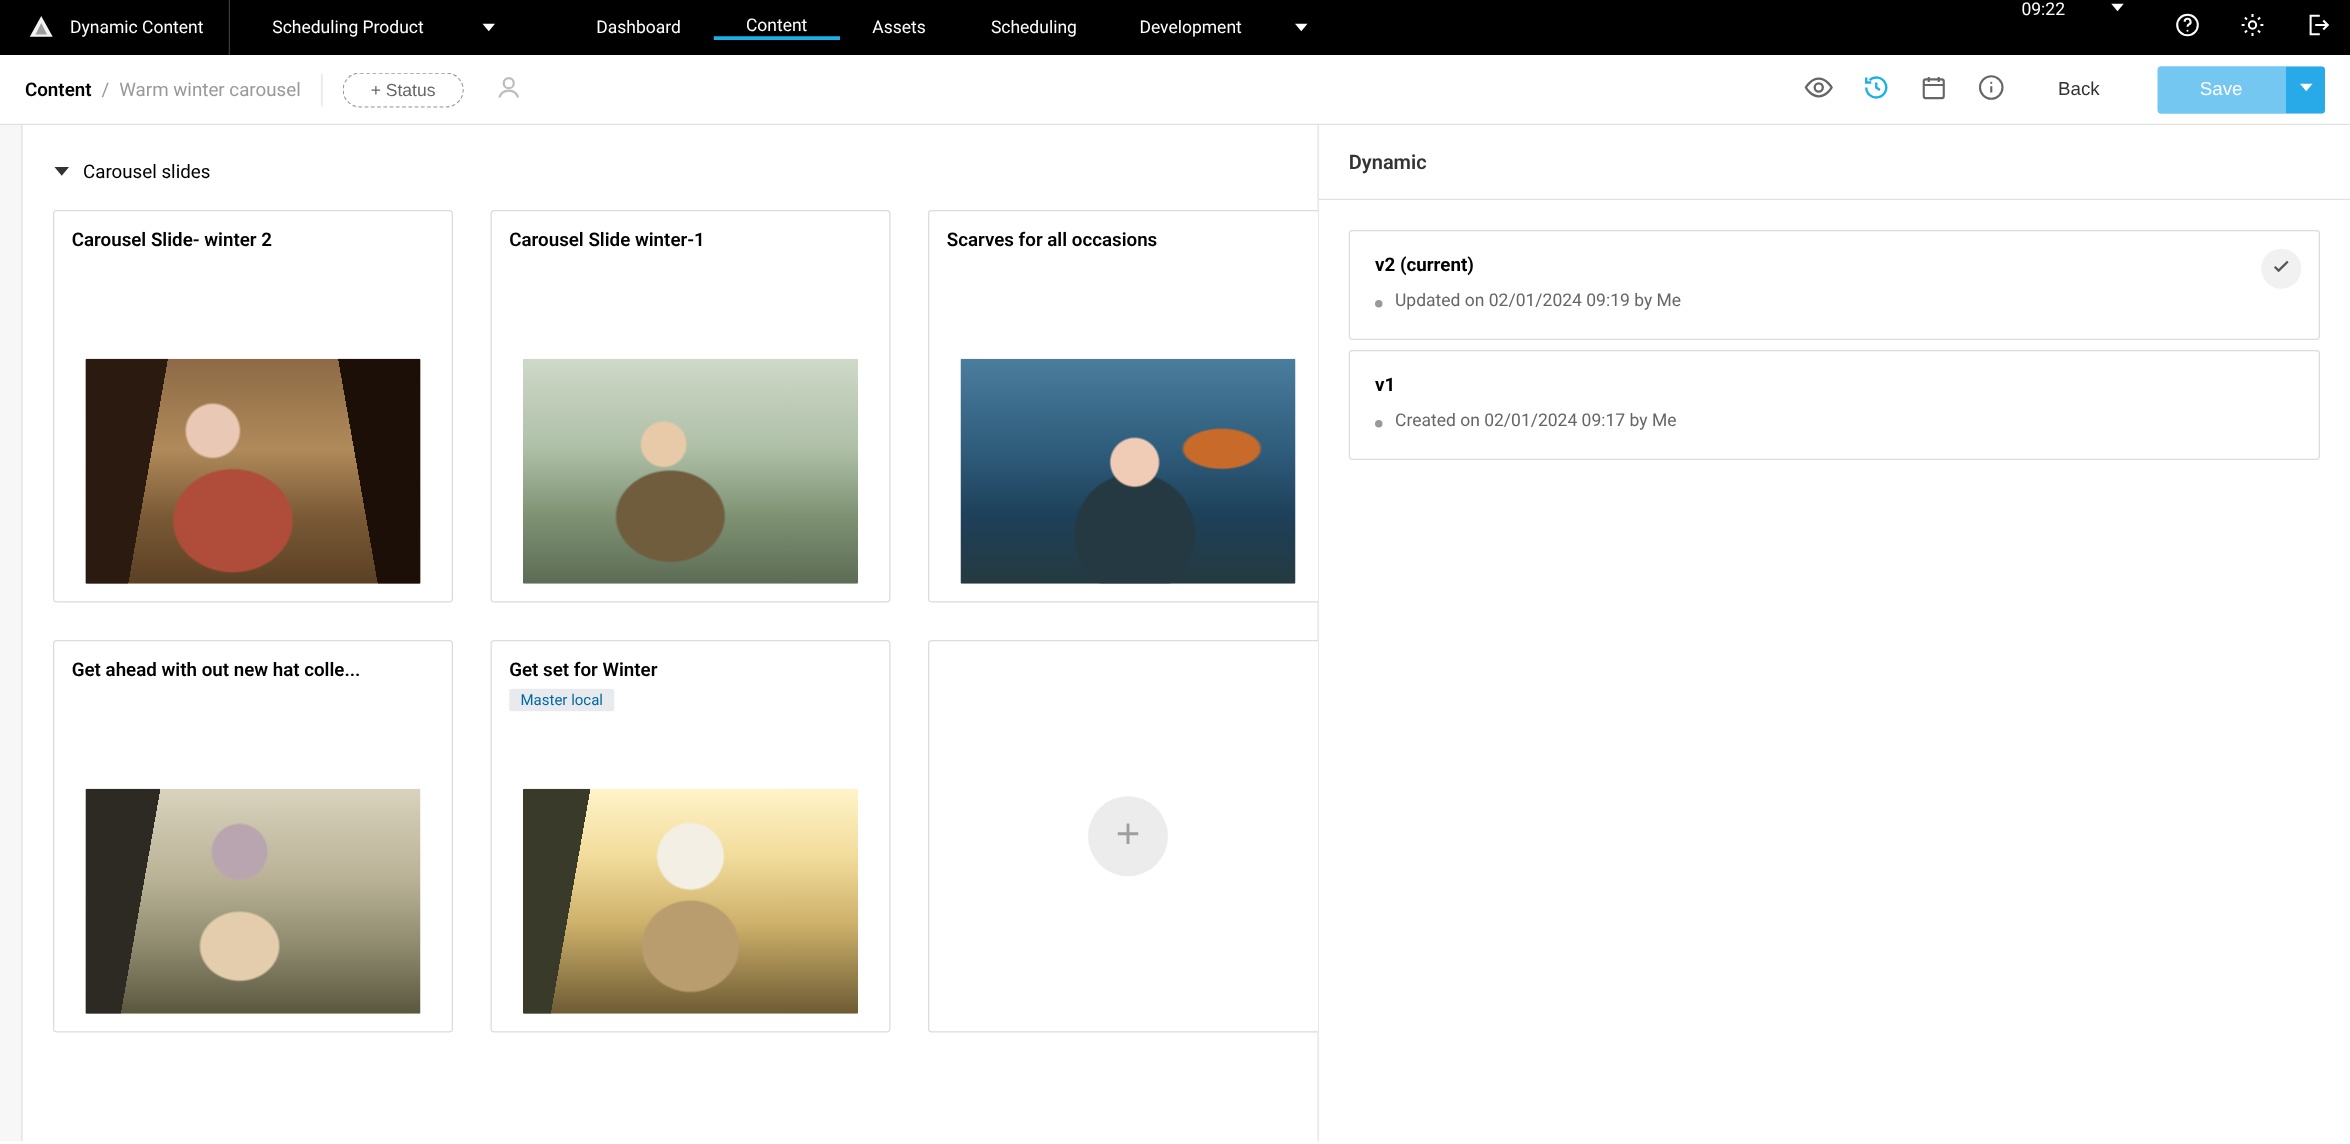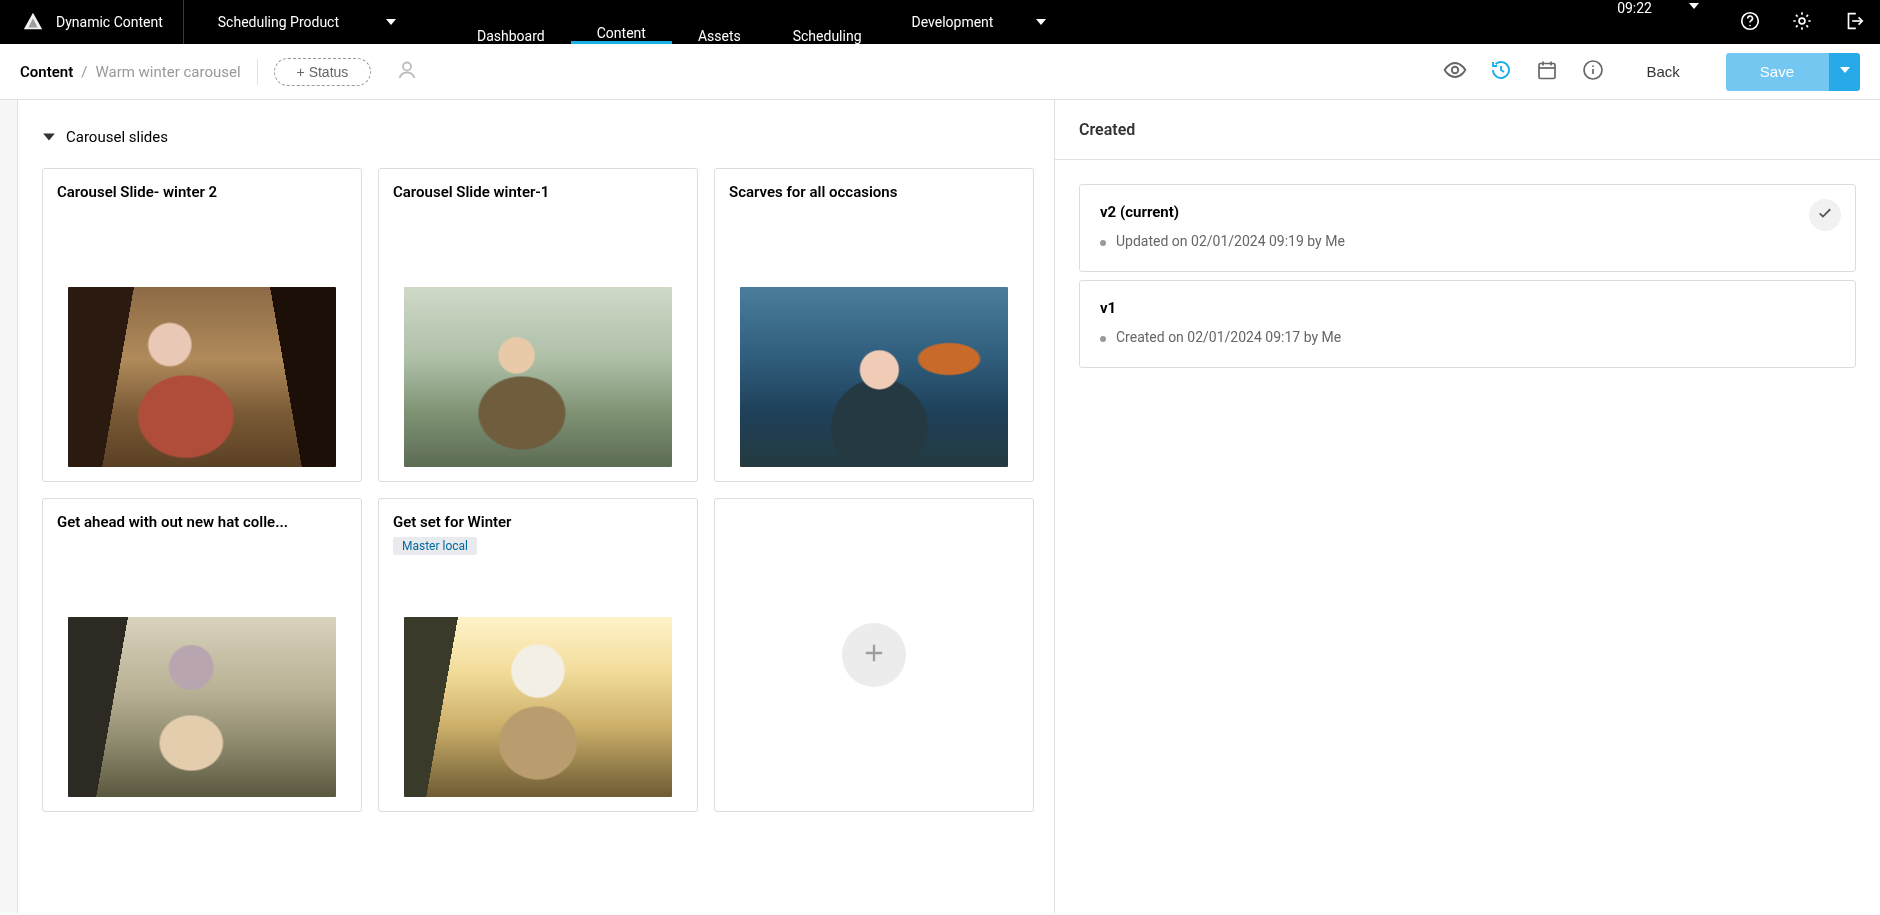--- a/index.html
+++ b/index.html
@@ -16,21 +16,21 @@
     --hover:#f2f2f2;
   }
   html,body{margin:0;padding:0;width:1880px;height:915px;font-family:-apple-system,BlinkMacSystemFont,"Segoe UI",Roboto,Arial,sans-serif;color:var(--text);background:#fff;overflow:hidden}
   *{box-sizing:border-box}
 
   .topbar{height:44px;background:var(--header-bg);color:var(--header-fg);display:flex;align-items:stretch;font-size:14px;}
   .logo-wrap{display:flex;align-items:center;padding:0 20px 0 22px;border-right:1px solid #3a3a3a}
   .logo-icon{margin-right:12px;display:flex;align-items:center}
   .hub-sel{display:flex;align-items:center;padding:0 34px;cursor:pointer}
   .hub-sel .caret{margin-left:46px}
-  .main-nav{display:flex;align-items:flex-end;padding-left:20px}
+  .main-nav{display:flex;align-items:center;padding-left:20px}
   .nav-item{display:flex;align-items:center;padding:0 26px;cursor:pointer}
   .nav-item.active{border-bottom:3px solid var(--accent)}
   .env-sel{display:flex;align-items:center;padding:0 24px;cursor:pointer}
   .env-sel .caret{margin-left:42px}
   .topbar-spacer{flex:1}
   .time-sel{display:flex;align-items:flex-start;padding:0 24px;cursor:pointer}
   .time-sel .caret{margin-left:36px}
   .top-icon{width:52px;display:flex;align-items:center;justify-content:center;cursor:pointer}
 
   .subbar{height:56px;display:flex;align-items:center;padding:0 20px;border-bottom:1px solid var(--border)}
@@ -45,21 +45,21 @@
   .sub-icon{width:46px;display:flex;align-items:center;justify-content:center;cursor:pointer}
   .back-btn{margin-left:24px;border:none;background:transparent;font-size:15px;color:var(--text);cursor:pointer}
   .save-btn{margin-left:40px;height:38px;padding:0 34px;border:none;background:var(--accent-dark);color:#fff;font-size:15px;border-radius:3px 0 0 3px;cursor:pointer;opacity:.55}
   .save-drop{height:38px;width:32px;border:none;background:var(--accent-dark);color:#fff;border-left:1px solid rgba(255,255,255,.35);border-radius:0 3px 3px 0;cursor:pointer;opacity:.85;display:flex;align-items:center;justify-content:center}
 
   .workspace{display:flex;height:calc(100% - 102px)}
   .left-gutter{width:18px;background:#f7f7f7;border-right:1px solid var(--border)}
   .editor{flex:1;padding:28px 24px;overflow:auto}
   .section-header{display:flex;align-items:center;font-size:15px;color:#000;margin-bottom:22px;cursor:pointer}
   .section-header .chev{margin-right:10px;display:flex}
-  .card-grid{display:grid;grid-template-columns:repeat(3,320px);grid-auto-rows:314px;gap:16px}
+  .card-grid{display:grid;grid-template-columns:repeat(3,320px);grid-auto-rows:314px;gap:30px}
   .card{border:1px solid var(--panel-border);border-radius:3px;padding:14px 14px 14px 14px;display:flex;flex-direction:column;cursor:pointer;background:#fff}
   .card-title{font-size:15px;font-weight:600;color:#000;white-space:nowrap;overflow:hidden;text-overflow:ellipsis}
   .card-badge{display:inline-block;margin-top:6px;padding:2px 9px;font-size:12px;background:var(--accent);color:#fff;border-radius:2px}
   .card-badge.neutral{background:var(--badge-bg);color:#0369a1}
   .card-thumb{margin-top:auto;width:268px;height:180px;align-self:center;background:#cfd8dc;border-radius:1px}
   .add-card{display:flex;align-items:center;justify-content:center}
   .add-circle{width:64px;height:64px;border-radius:50%;background:#ececec;display:flex;align-items:center;justify-content:center}
 
   .side{width:826px;border-left:1px solid var(--border);background:#fff;display:flex;flex-direction:column}
   .side-head{padding:20px 24px;font-size:16px;font-weight:600;border-bottom:1px solid var(--border)}
@@ -294,21 +294,21 @@
             <svg width="28" height="28" viewBox="0 0 24 24">
                 <path stroke="#9e9e9e" stroke-width="2" d="M12 5v14M5 12h14"></path>
               </svg>
           </span>
         </div>
       </div>
     </div>
   </div>
 
   <div class="side">
-    <div class="side-head">Created</div>
+    <div class="side-head">Dynamic</div>
     <div class="side-body">
       <div class="version-card">
         <div class="version-title">v2 (current)</div>
         <div class="version-meta">Updated on 02/01/2024 09:19 by Me</div>
         <div class="version-check">
           <span>
             <svg width="18" height="18" viewBox="0 0 24 24">
                 <path fill="none" stroke="#555" stroke-width="2.4" d="M5 12.5l4.2 4.2L19 7"></path>
               </svg>
           </span>

